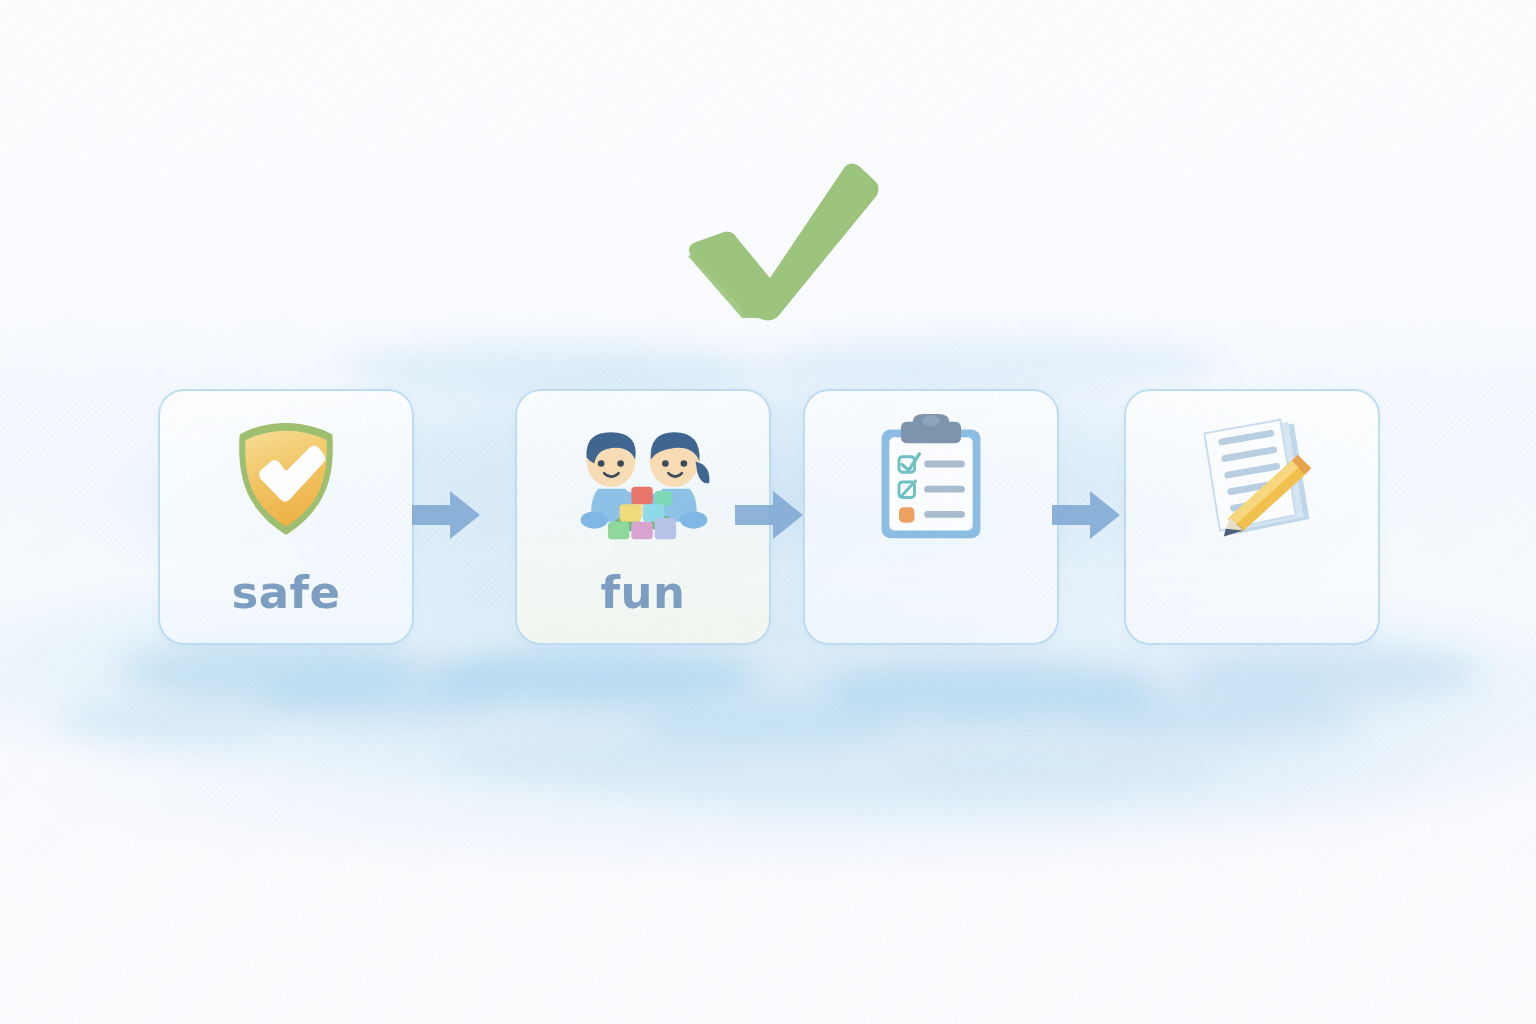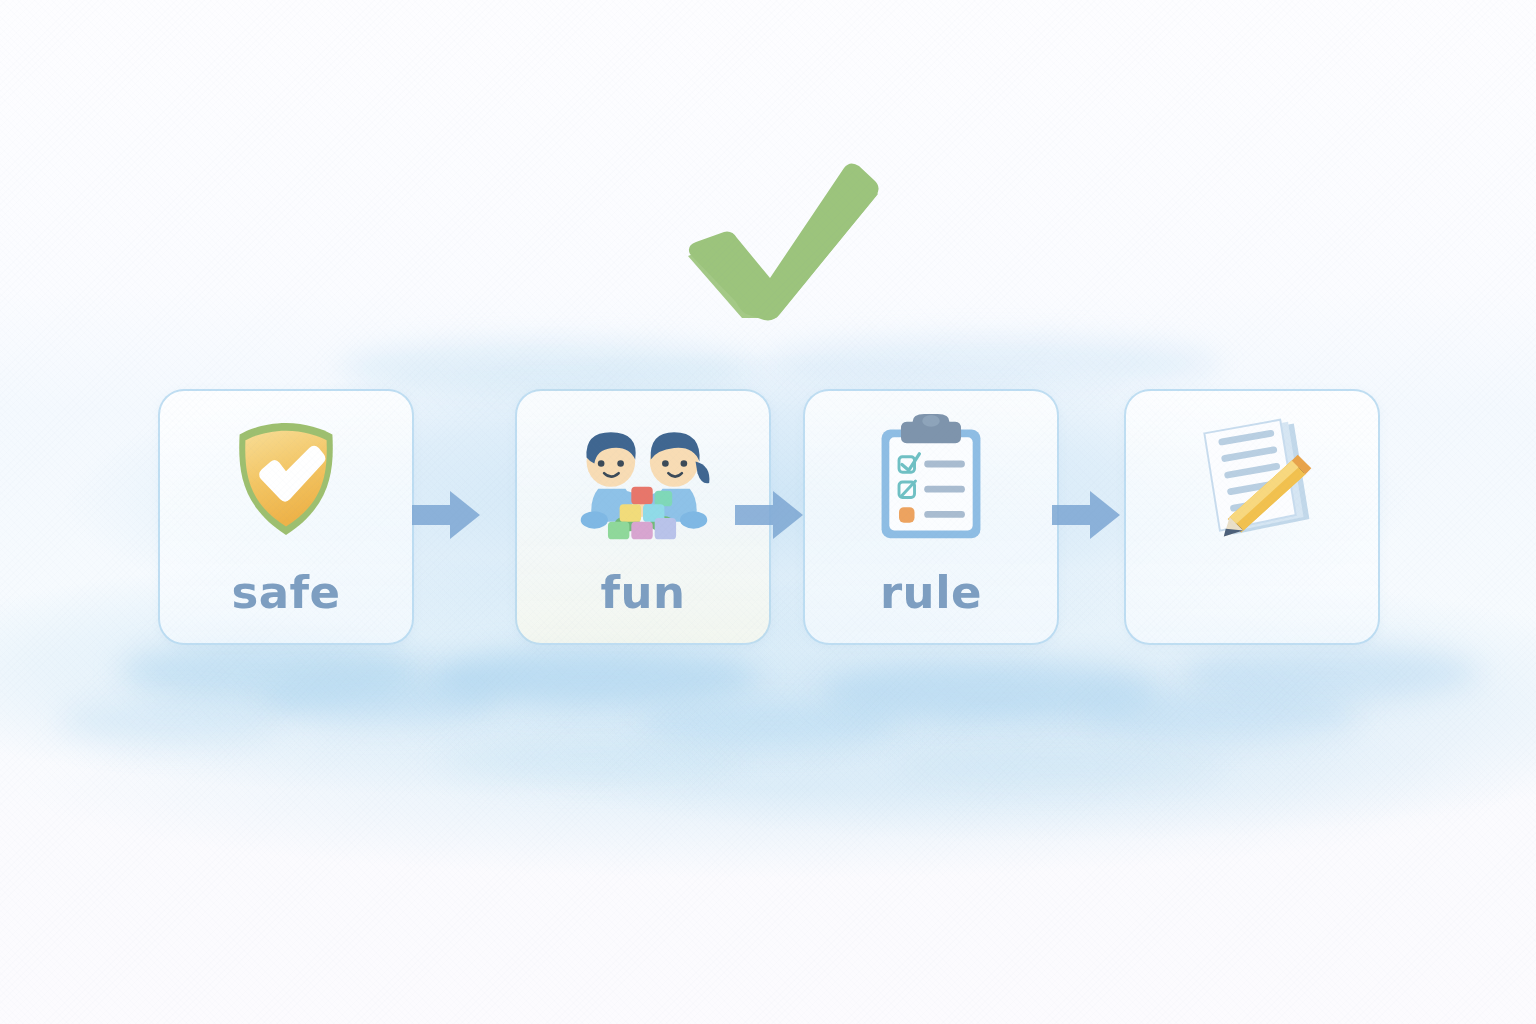--- a/index.html
+++ b/index.html
@@ -237,21 +237,20 @@
           <rect x="58" y="50" width="42" height="7" rx="3.5" fill="#a9bcd0"></rect>
 
           <rect x="32" y="72" width="16" height="16" rx="3.5" fill="none" stroke="#6fc0c4" stroke-width="3"></rect>
           <path d="M35 86 L49 71" stroke="#6fc0c4" stroke-width="3" fill="none" stroke-linecap="round"></path>
           <rect x="58" y="76" width="42" height="7" rx="3.5" fill="#a9bcd0"></rect>
 
           <rect x="32" y="98" width="16" height="16" rx="5" fill="#eda35f"></rect>
           <rect x="58" y="102" width="42" height="7" rx="3.5" fill="#a9bcd0"></rect>
         </svg>
       </div>
-      <div class="card-label">rule</div>
     </div>
 
     <div class="arrow arrow-2">
       <svg viewBox="0 0 72 72" width="72" height="72">
         <path d="M2 26 L40 26 L40 12 L70 36 L40 60 L40 46 L2 46 Z" fill="#7fa8d4" opacity="0.88"></path>
       </svg>
     </div>
 
     <div class="card card-3">
       <div class="card-icon">

